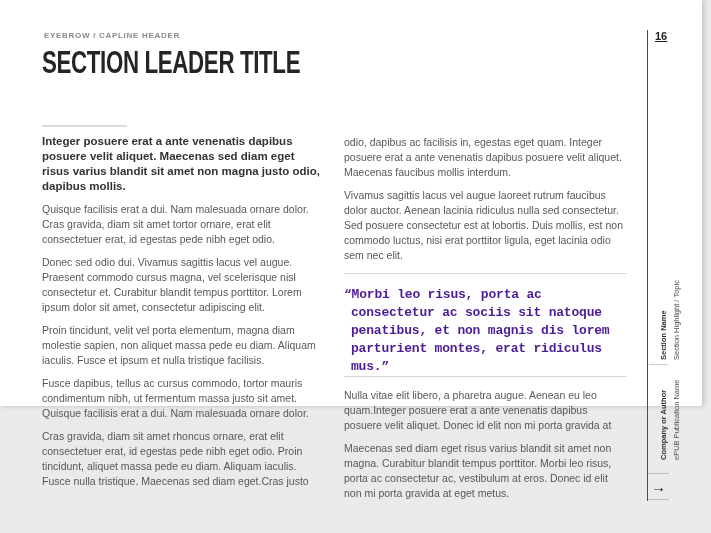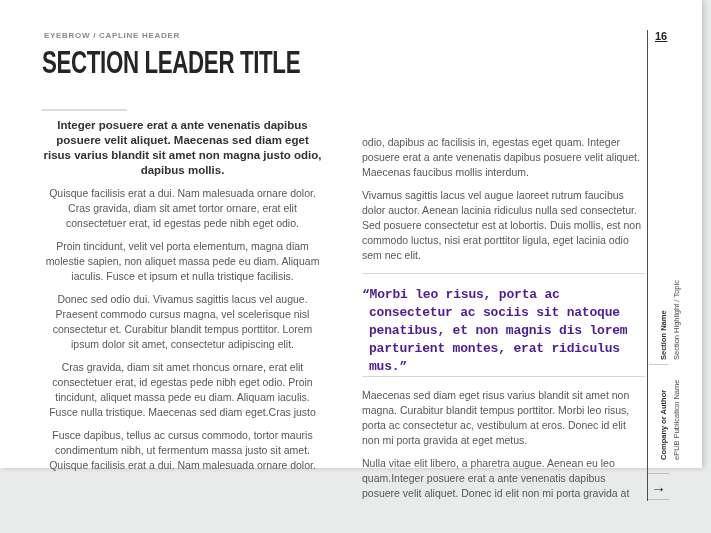--- a/index.html
+++ b/index.html
@@ -3,21 +3,21 @@
 <meta charset="utf-8">
 <style>
   html,body{margin:0;padding:0;}
   body{
     width:711px;height:533px;position:relative;overflow:hidden;
     background:#e9eaea;
     font-family:"Liberation Sans", sans-serif;
     -webkit-font-smoothing:antialiased;
   }
   .page{
-    position:absolute;left:0;top:0;width:702px;height:468px;
+    position:absolute;left:0;top:0;width:702px;height:406px;
     background:#ffffff;
     box-shadow:2px 0 5px rgba(0,0,0,0.18);
   }
   
   .eyebrow{
     position:absolute;left:44px;top:31px;
     font-size:8px;font-weight:bold;letter-spacing:0.7px;
     color:#8a8a8a;
   }
   .title{
@@ -25,22 +25,22 @@
     font-size:31px;font-weight:bold;letter-spacing:-0.5px;
     color:#262425;white-space:nowrap;
     transform:scaleX(0.72);transform-origin:0 0;
   }
   .page-number{
     position:absolute;left:655px;top:30px;
     font-size:11px;font-weight:bold;color:#1f1f1f;text-decoration:underline;
   }
   
   .col{position:absolute;color:#58585a;font-size:10.5px;line-height:15px;}
-  .col-left{left:42px;top:109px;width:281px;text-align:center;}
-  .col-right{left:362px;top:135px;width:283px;}
+  .col-left{left:42px;top:125px;width:281px;}
+  .col-right{left:344px;top:135px;width:283px;}
   .col-rule{width:85px;height:2px;background:#dcdcdc;margin-bottom:7px;}
   .intro{
     font-size:11.5px;line-height:15px;font-weight:bold;color:#333335;
     margin:0 0 9px 0;
   }
   .col p{margin:0 0 8px 0;}
   .pull-quote{
     border-top:1px solid #d9d9d9;border-bottom:1px solid #d9d9d9;
     margin:10px 0 11px 0;padding:12px 0 0 0;
     font-size:13px;line-height:18px;font-weight:bold;color:#4c1d95;
@@ -77,32 +77,32 @@
 <div class="page">
 
   <div class="eyebrow">EYEBROW / CAPLINE HEADER</div>
   <div class="title">SECTION LEADER TITLE</div>
   <div class="page-number">16</div>
 
   <div class="col col-left">
     <div class="col-rule"></div>
     <p class="intro">Integer posuere erat a ante venenatis dapibus posuere velit aliquet. Maecenas sed diam eget risus varius blandit sit amet non magna justo odio, dapibus mollis.</p>
     <p>Quisque facilisis erat a dui. Nam malesuada ornare dolor. Cras gravida, diam sit amet tortor ornare, erat elit consectetuer erat, id egestas pede nibh eget odio.</p>
+    <p>Donec sed odio dui. Vivamus sagittis lacus vel augue. Praesent commodo cursus magna, vel scelerisque nisl consectetur et. Curabitur blandit tempus porttitor. Lorem ipsum dolor sit amet, consectetur adipiscing elit.</p>
     <p>Proin tincidunt, velit vel porta elementum, magna diam molestie sapien, non aliquet massa pede eu diam. Aliquam iaculis. Fusce et ipsum et nulla tristique facilisis.</p>
-    <p>Donec sed odio dui. Vivamus sagittis lacus vel augue. Praesent commodo cursus magna, vel scelerisque nisl consectetur et. Curabitur blandit tempus porttitor. Lorem ipsum dolor sit amet, consectetur adipiscing elit.</p>
+    <p>Fusce dapibus, tellus ac cursus commodo, tortor mauris condimentum nibh, ut fermentum massa justo sit amet. Quisque facilisis erat a dui. Nam malesuada ornare dolor.</p>
     <p>Cras gravida, diam sit amet rhoncus ornare, erat elit consectetuer erat, id egestas pede nibh eget odio. Proin tincidunt, aliquet massa pede eu diam. Aliquam iaculis. Fusce nulla tristique. Maecenas sed diam eget.Cras justo</p>
-    <p>Fusce dapibus, tellus ac cursus commodo, tortor mauris condimentum nibh, ut fermentum massa justo sit amet. Quisque facilisis erat a dui. Nam malesuada ornare dolor.</p>
   </div>
 
   <div class="col col-right">
     <p>odio, dapibus ac facilisis in, egestas eget quam. Integer posuere erat a ante venenatis dapibus posuere velit aliquet. Maecenas faucibus mollis interdum.</p>
     <p>Vivamus sagittis lacus vel augue laoreet rutrum faucibus dolor auctor. Aenean lacinia ridiculus nulla sed consectetur. Sed posuere consectetur est at lobortis. Duis mollis, est non commodo luctus, nisi erat porttitor ligula, eget lacinia odio sem nec elit.</p>
     <div class="pull-quote">“Morbi leo risus, porta ac consectetur ac sociis sit natoque penatibus, et non magnis dis lorem parturient montes, erat ridiculus mus.”</div>
+    <p>Nulla vitae elit libero, a pharetra augue. Aenean eu leo quam.Integer posuere erat a ante venenatis dapibus posuere velit aliquet. Donec id elit non mi porta gravida at</p>
     <p>Maecenas sed diam eget risus varius blandit sit amet non magna. Curabitur blandit tempus porttitor. Morbi leo risus, porta ac consectetur ac, vestibulum at eros. Donec id elit non mi porta gravida at eget metus.</p>
-    <p>Nulla vitae elit libero, a pharetra augue. Aenean eu leo quam.Integer posuere erat a ante venenatis dapibus posuere velit aliquet. Donec id elit non mi porta gravida at</p>
   </div>
 
   <div class="v-rule"></div>
 
   <div class="v-label" style="top:360px;">
     <span class="v-title">Section Name</span>
     <span class="v-sub">Section Highlight / Topic</span>
   </div>
 
   <div class="side-sep" style="top:364px;"></div>

